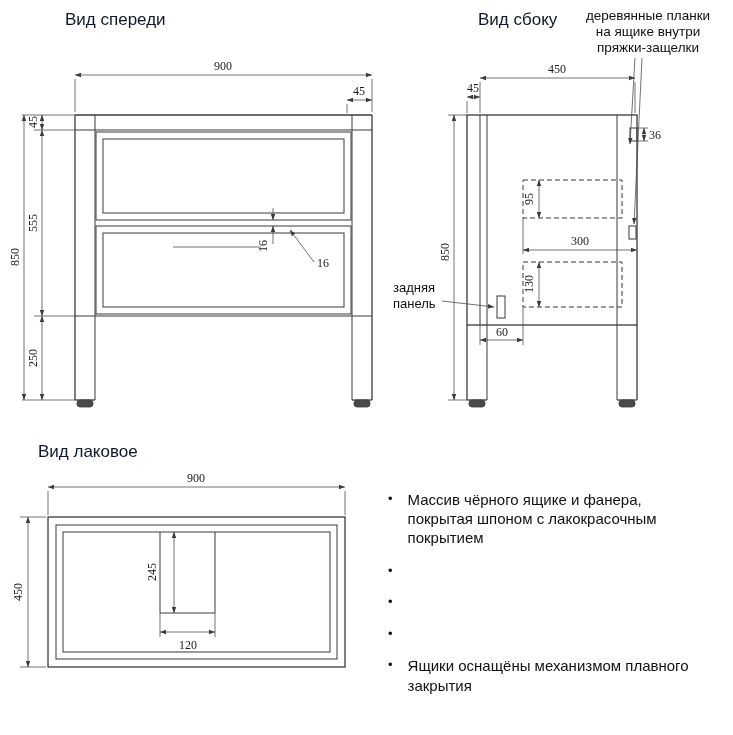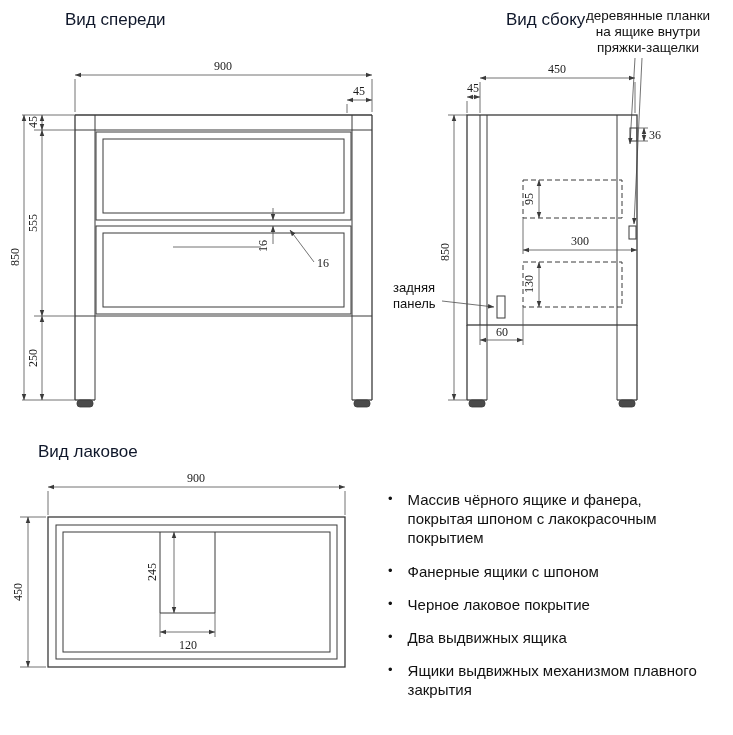--- a/index.html
+++ b/index.html
@@ -18,21 +18,21 @@
   .specs{position:absolute;left:388px;top:490px;width:310px;}
   .spec-item{display:flex;gap:15px;margin-bottom:14px;font-size:15px;line-height:1.28;color:#111;}
   .spec-bullet{flex:0 0 auto;font-size:13px;padding-top:1px;color:#111;}
 </style>
 </head>
 <body>
 
 <div class="sheet">
 
   <div class="view-title" style="left:65px;top:10px">Вид спереди</div>
-  <div class="view-title" style="left:506px;top:10px">Вид сбоку</div>
+  <div class="view-title" style="left:478px;top:10px">Вид сбоку</div>
   <div class="view-title" style="left:38px;top:442px">Вид лаковое</div>
 
   <svg style="left:8px;top:50px" width="385" height="375" viewBox="0 0 385 375">
     <defs>
       <marker id="fvA" viewBox="0 0 10 9" refX="9.5" refY="4.5" markerWidth="8" markerHeight="8" orient="auto-start-reverse">
           <path d="M0,1 L10,4.5 L0,8 z" fill="#3b3b3b"></path>
         </marker>
     </defs>
 
     <g>
@@ -218,29 +218,26 @@
     </g>
   </svg>
 
   <div class="specs">
     <div class="spec-item">
       <span class="spec-bullet">•</span>
       <span>Массив чёрного ящике и фанера, покрытая шпоном с лакокрасочным покрытием</span>
     </div>
     <div class="spec-item">
       <span class="spec-bullet">•</span>
-      <span>Фанерные ящики с шпоном</span>
-    </div>
-    <div class="spec-item">
-      <span class="spec-bullet">•</span>
-      <span>Черное лаковое покрытие</span>
-    </div>
-    <div class="spec-item">
-      <span class="spec-bullet">•</span>
-      <span>Два выдвижных ящика</span>
-    </div>
-    <div class="spec-item">
-      <span class="spec-bullet">•</span>
-      <span>Ящики выдвижных механизмом плавного закрытия</span>
+    </div>
+    <div class="spec-item">
+      <span class="spec-bullet">•</span>
+    </div>
+    <div class="spec-item">
+      <span class="spec-bullet">•</span>
+    </div>
+    <div class="spec-item">
+      <span class="spec-bullet">•</span>
+      <span>Ящики оснащёны механизмом плавного закрытия</span>
     </div>
   </div>
 
 </div>
 
 </body></html>

